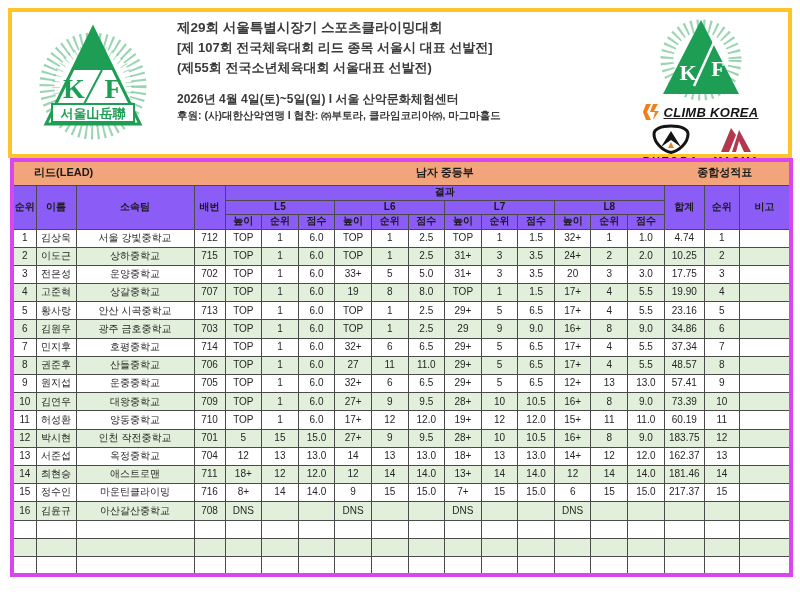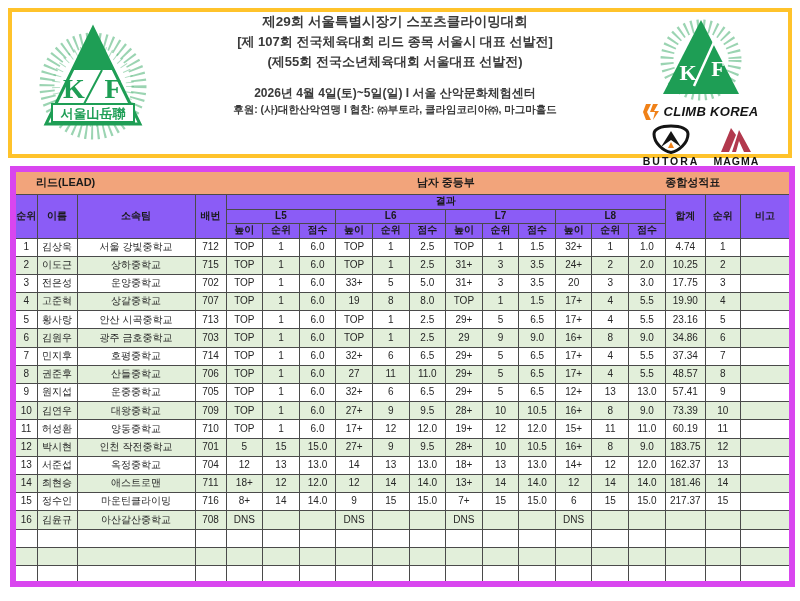--- a/index.html
+++ b/index.html
@@ -14,52 +14,52 @@
   *{box-sizing:border-box;margin:0;padding:0;}
   html,body{width:800px;height:601px;background:#fff;overflow:hidden;}
   body{font-family:"Liberation Sans","DejaVu Sans",sans-serif;position:relative;color:#262626;}
 
   
   .header-box{
     position:absolute;left:8px;top:8px;width:784px;height:150px;
     border:4px solid var(--accent);background:#fff;
   }
   .logo-left{position:absolute;left:24px;top:6px;}
-  .title-block{position:absolute;left:165px;right:175px;top:0;text-align:center;}
+  .title-block{position:absolute;left:165px;right:175px;top:6px;}
   .t1{font-size:13.5px;font-weight:bold;color:#3a3a3a;line-height:1.5;}
   .t2,.t3{font-size:13px;font-weight:bold;color:#3a3a3a;line-height:1.5;}
   .t-date{font-size:12px;font-weight:bold;color:#3a3a3a;margin-top:14px;}
   .t-host{font-size:10.5px;font-weight:bold;color:#3a3a3a;margin-top:13px;line-height:1.6;}
   .t-spon{font-size:10.5px;font-weight:bold;color:#3a3a3a;line-height:1.5;}
 
   .sponsor-col{position:absolute;right:6px;top:2px;width:162px;display:flex;flex-direction:column;align-items:center;}
-  .ck-row{display:flex;align-items:flex-start;margin-top:-2px;}
+  .ck-row{display:flex;align-items:center;margin-top:-2px;text-decoration:underline;}
   .ck-text{font-size:13px;font-weight:900;font-style:italic;letter-spacing:0.3px;color:#141414;white-space:nowrap;}
   .brand-row{display:flex;align-items:center;gap:14px;margin-top:4px;}
   .brand{display:flex;flex-direction:column;align-items:center;}
   .brand-label{font-size:10.5px;font-weight:bold;color:#141414;letter-spacing:2px;margin-top:1px;white-space:nowrap;}
   .brand-label.magma{letter-spacing:1px;text-decoration:underline;}
 
   
   table.results{
-    position:absolute;left:10px;top:166px;width:780px;
+    position:absolute;left:10px;top:158px;width:780px;
     border-collapse:collapse;table-layout:fixed;
-    border:6px solid #d946ef;
+    border:4px solid #d946ef;
   }
   table.results td,table.results th{
     border:1px solid var(--grid);
     font-size:10px;text-align:center;vertical-align:middle;
     padding:0;line-height:1.05;overflow:hidden;white-space:nowrap;
   }
   tr.band td{
     background:var(--band);height:25px;font-size:11px;font-weight:bold;color:#1a1a1a;
     border-left:none;border-right:none;
   }
   tr.band td:first-child{border-left:1px solid #000;text-align:left;padding-left:20px;}
-  tr.band td:last-child{border-right:1px solid #000;text-align:left;padding-right:4px;}
+  tr.band td:last-child{border-right:1px solid #000;text-align:center;padding-right:4px;}
   tr.hrow th{font-weight:bold;color:#1a1a1a;background:#8b5cf6;}
   tr.h-res{height:15px;}
   tr.h-route{height:14px;}
   tr.h-sub{height:15px;}
   tbody.data tr{height:18.2px;}
   tbody.data tr.stripe td{background:var(--stripe);}
   td.sum{text-align:right;padding-right:3px;}
 </style>
 </head>
 <body>

